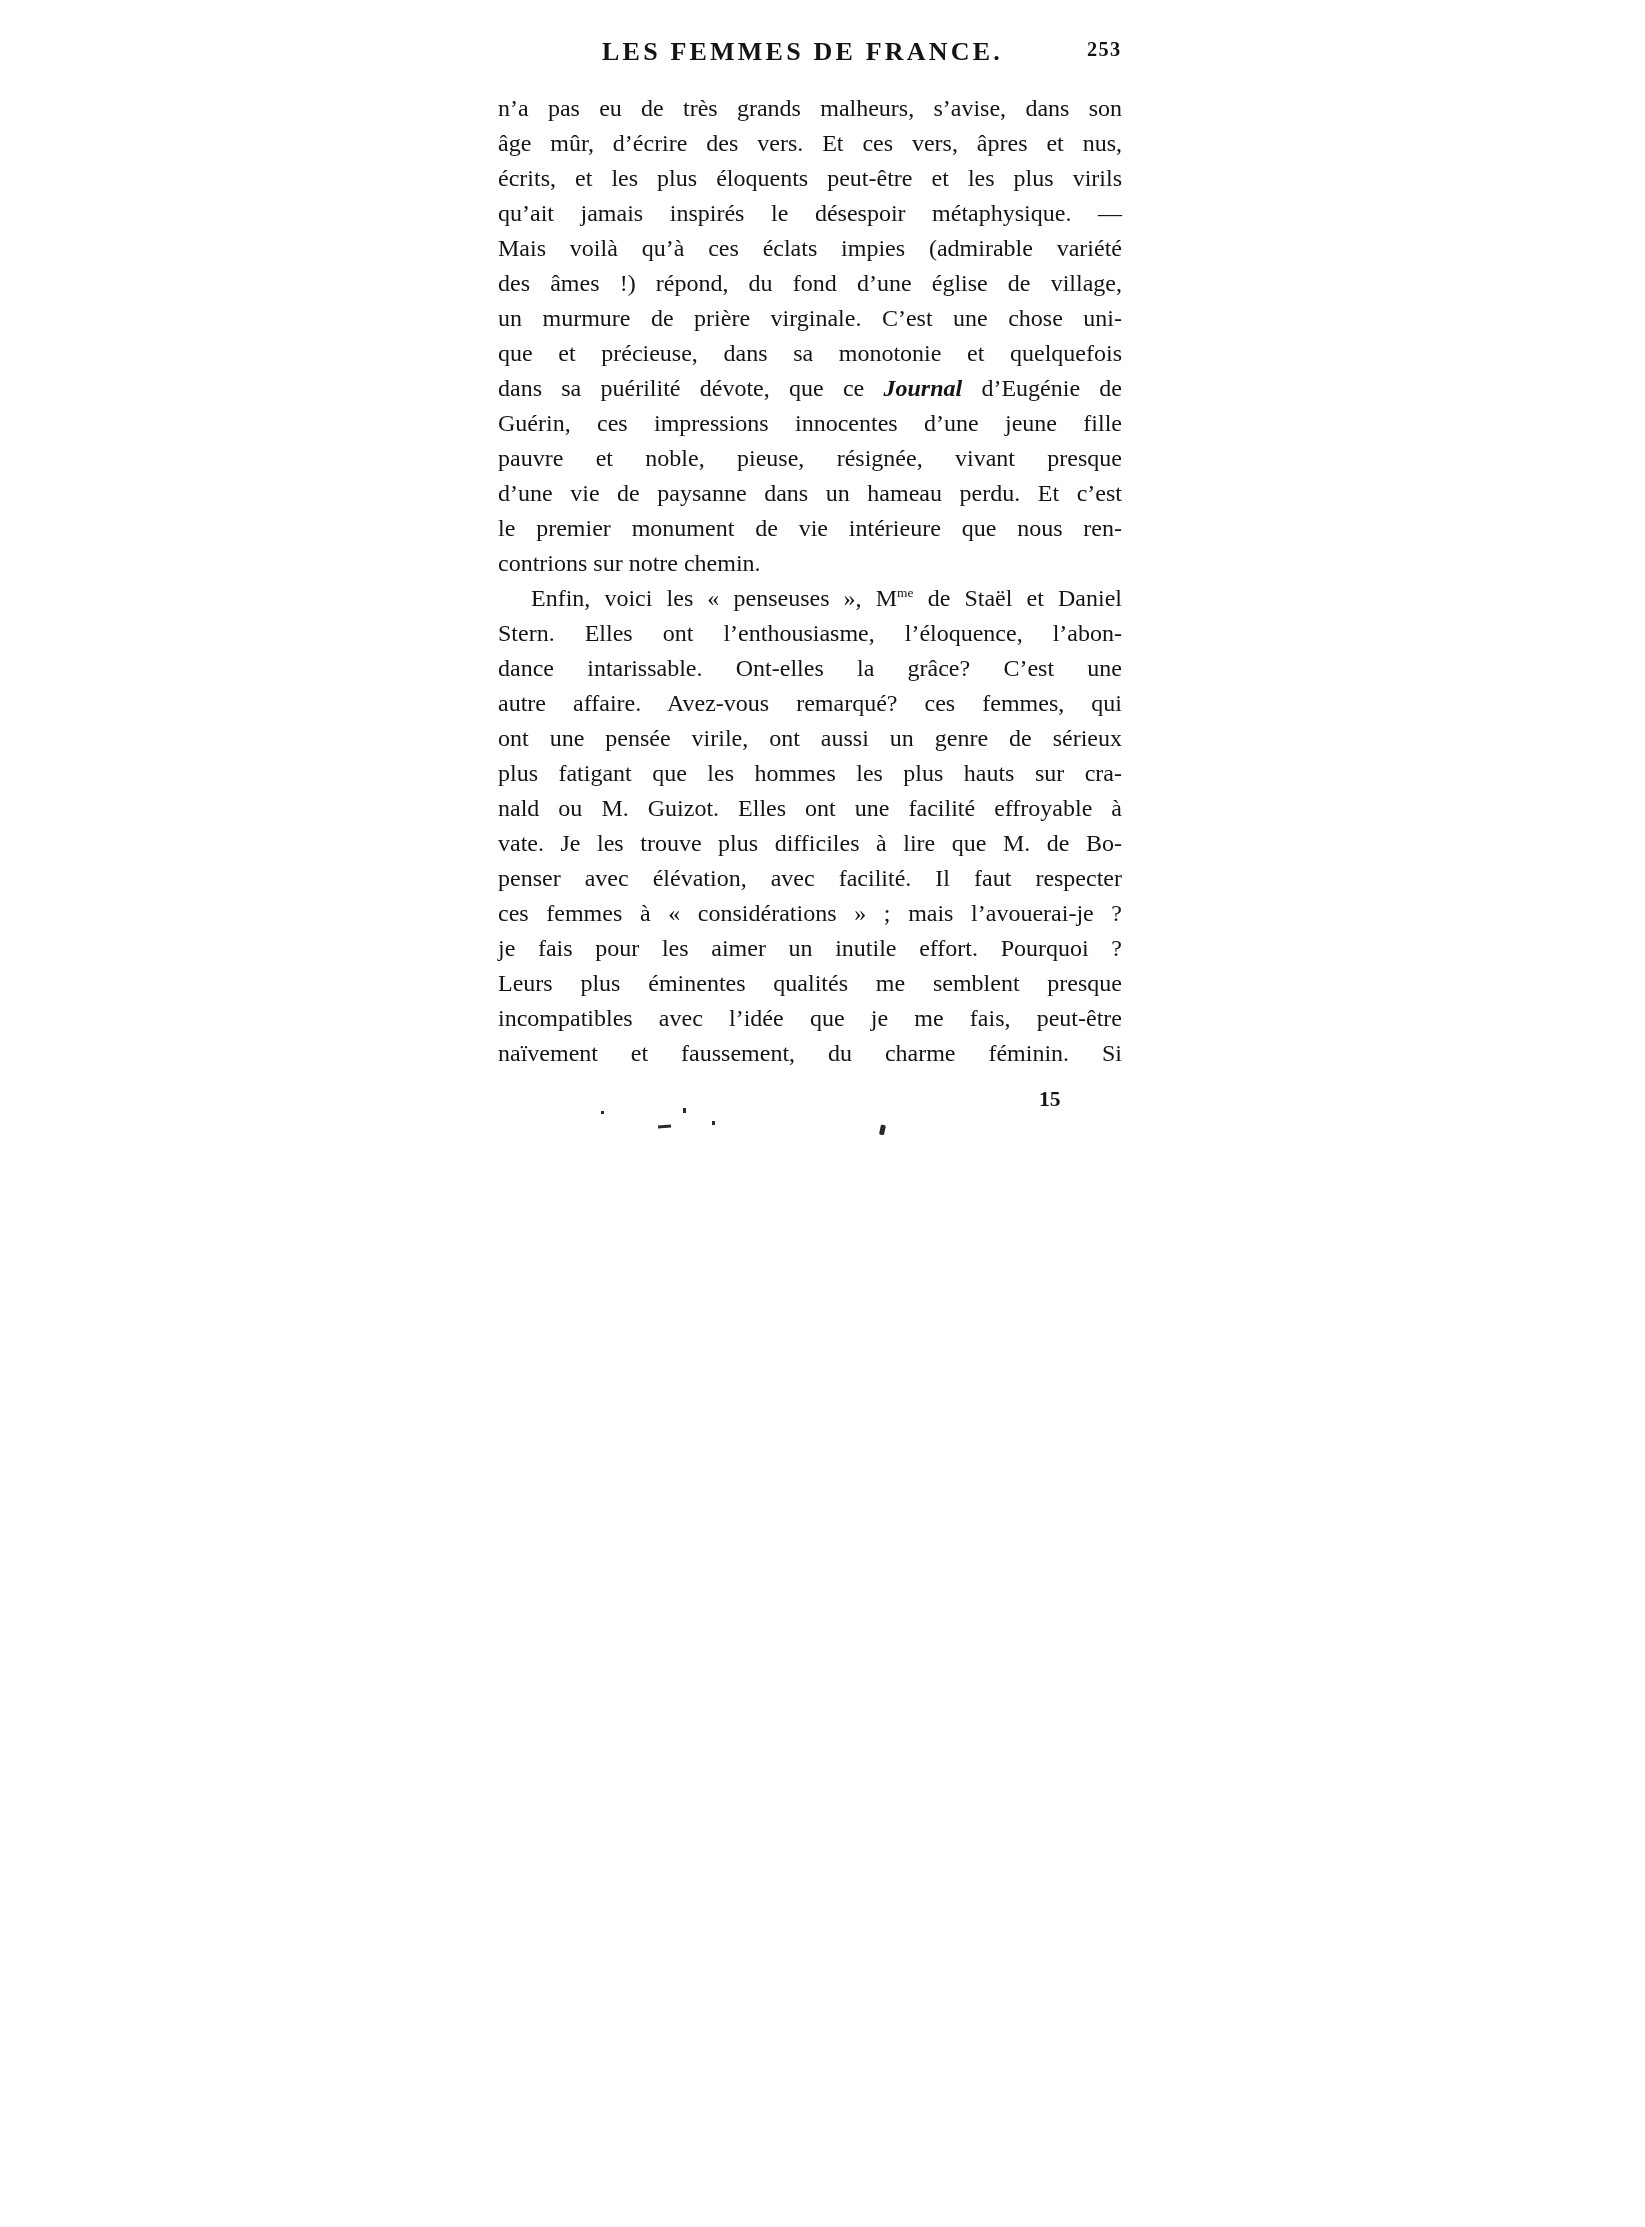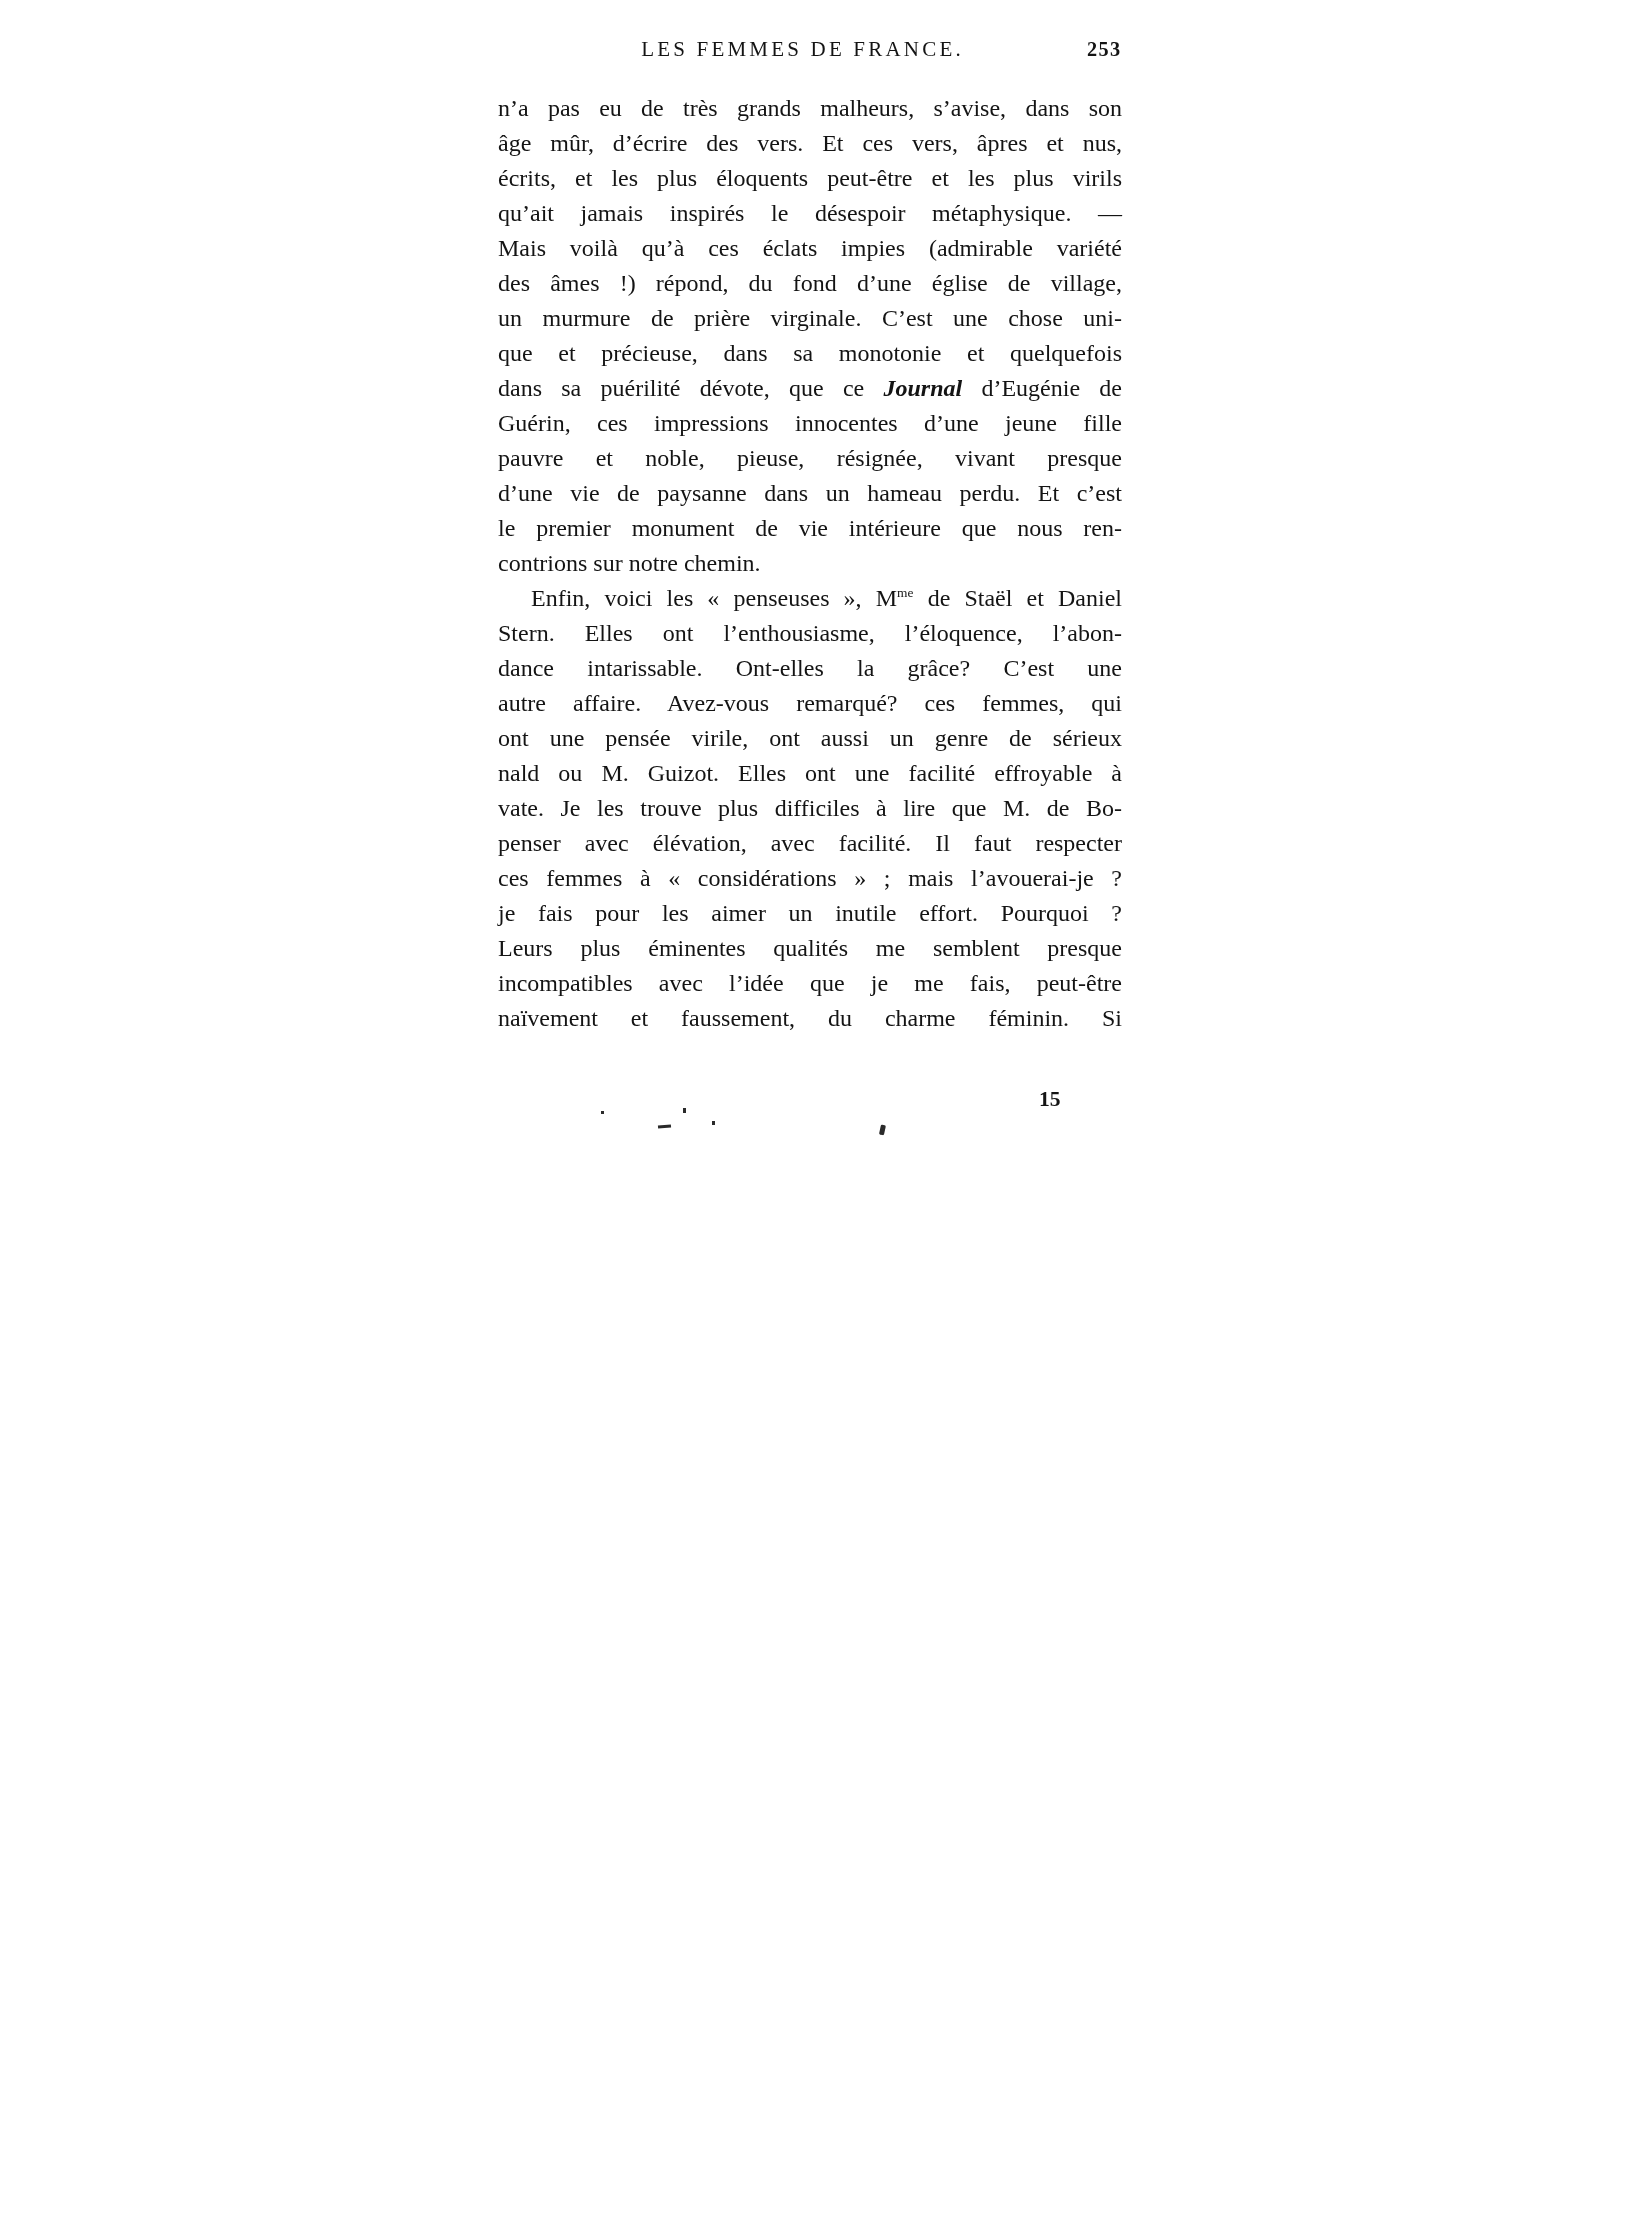--- a/index.html
+++ b/index.html
@@ -21,22 +21,22 @@
     top: 37px;
     left: 519px;
     width: 624px;
     height: 30.5px;
   }
   .running-title {
     position: absolute;
     left: 0;
     right: 57px;
     text-align: center;
-    font-size: 21px;
-    font-weight: normal;
+    font-size: 26px;
+    font-weight: bold;
     letter-spacing: 3.2px;
     white-space: nowrap;
   }
   .page-number {
     position: absolute;
     right: 21.6px;
     top: 1.3px;
     font-size: 20.3px;
     font-weight: bold;
     letter-spacing: 1.3px;
@@ -112,20 +112,21 @@
       <div class="line">Guérin, ces impressions innocentes d’une jeune fille</div>
       <div class="line">pauvre et noble, pieuse, résignée, vivant presque</div>
       <div class="line">d’une vie de paysanne dans un hameau perdu. Et c’est</div>
       <div class="line">le premier monument de vie intérieure que nous ren-</div>
       <div class="line para-end">contrions sur notre chemin.</div>
       <div class="line indent">Enfin, voici les « penseuses », M<sup>me</sup> de Staël et Daniel</div>
       <div class="line">Stern. Elles ont l’enthousiasme, l’éloquence, l’abon-</div>
       <div class="line">dance intarissable. Ont-elles la grâce? C’est une</div>
       <div class="line">autre affaire. Avez-vous remarqué? ces femmes, qui</div>
       <div class="line">ont une pensée virile, ont aussi un genre de sérieux</div>
+      <div class="line">plus fatigant que les hommes les plus hauts sur cra-</div>
       <div class="line">nald ou M. Guizot. Elles ont une facilité effroyable à</div>
       <div class="line">vate. Je les trouve plus difficiles à lire que M. de Bo-</div>
       <div class="line">penser avec élévation, avec facilité. Il faut respecter</div>
       <div class="line">ces femmes à « considérations » ; mais l’avouerai-je ?</div>
       <div class="line">je fais pour les aimer un inutile effort. Pourquoi ?</div>
       <div class="line">Leurs plus éminentes qualités me semblent presque</div>
       <div class="line">incompatibles avec l’idée que je me fais, peut-être</div>
       <div class="line">naïvement et faussement, du charme féminin. Si</div>
     </div>
 

